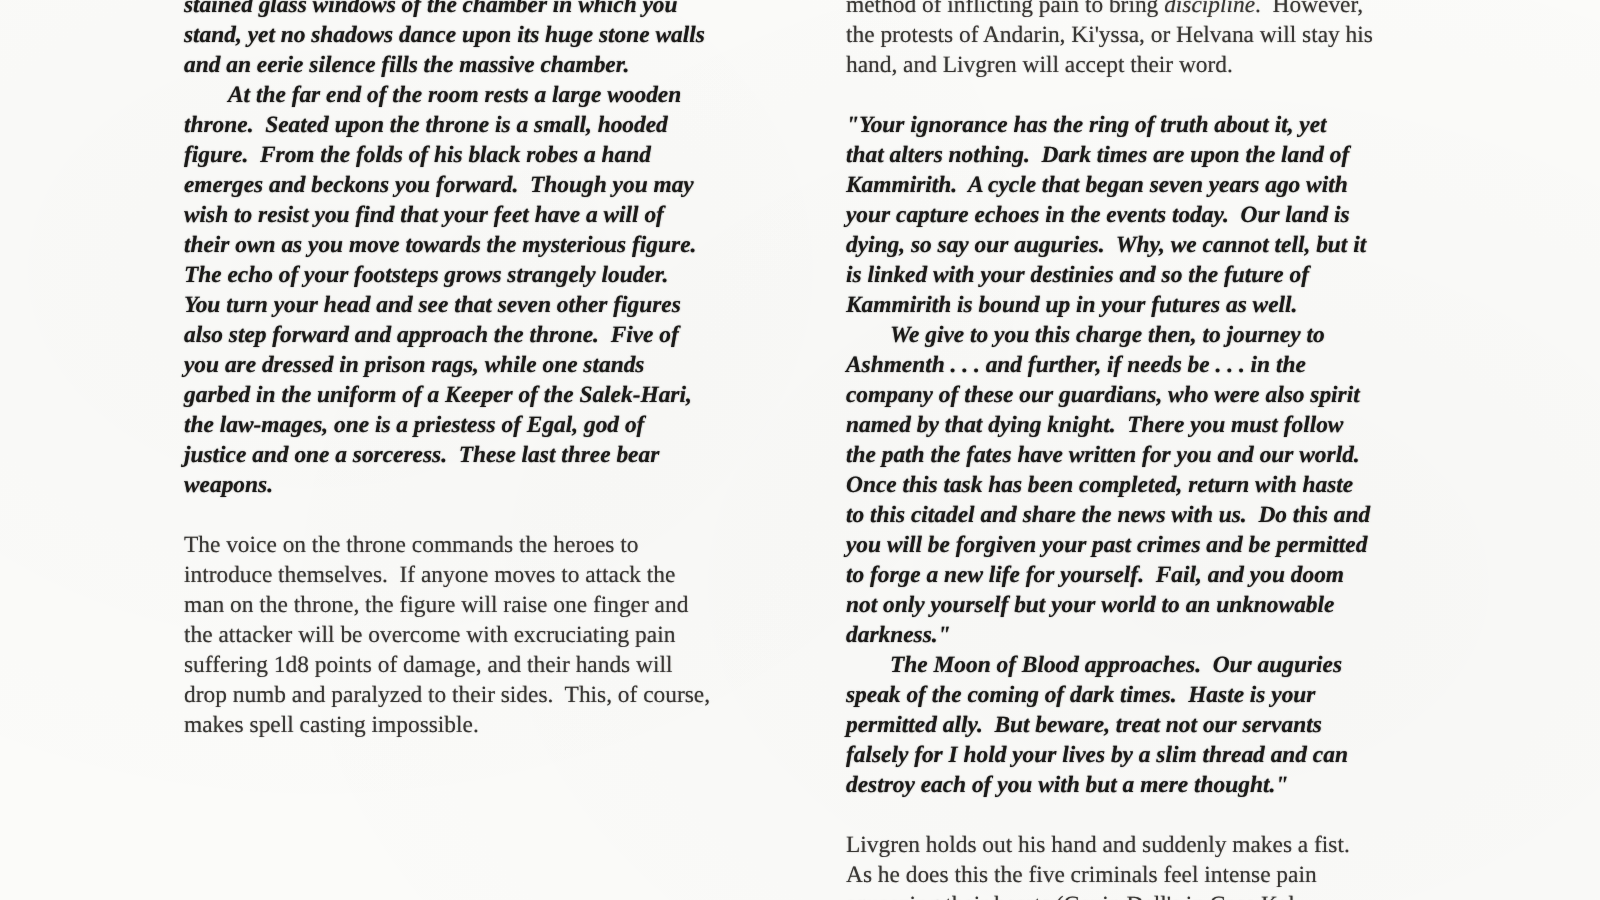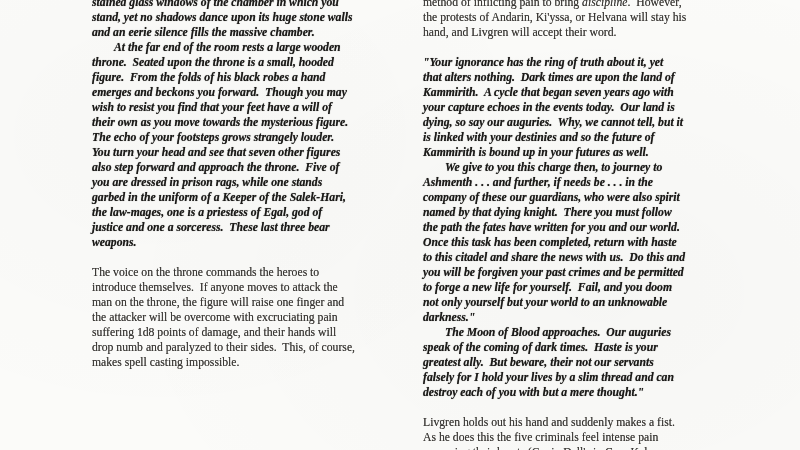--- a/index.html
+++ b/index.html
@@ -87,21 +87,21 @@
 named by that dying knight.  There you must follow
 the path the fates have written for you and our world.
 Once this task has been completed, return with haste
 to this citadel and share the news with us.  Do this and
 you will be forgiven your past crimes and be permitted
 to forge a new life for yourself.  Fail, and you doom
 not only yourself but your world to an unknowable
 darkness."</p>
     <p class="ro indent">The Moon of Blood approaches.  Our auguries
 speak of the coming of dark times.  Haste is your
-greatest ally.  But beware, their not our servants
+permitted ally.  But beware, treat not our servants
 falsely for I hold your lives by a slim thread and can
 destroy each of you with but a mere thought."</p>
     <p class="dm gap">Livgren holds out his hand and suddenly makes a fist.
 As he does this the five criminals feel intense pain
 squeezing their hearts (Gavin Dell's in Case Kel</p>
   </div>
 
 </div>
 
 </body></html>

